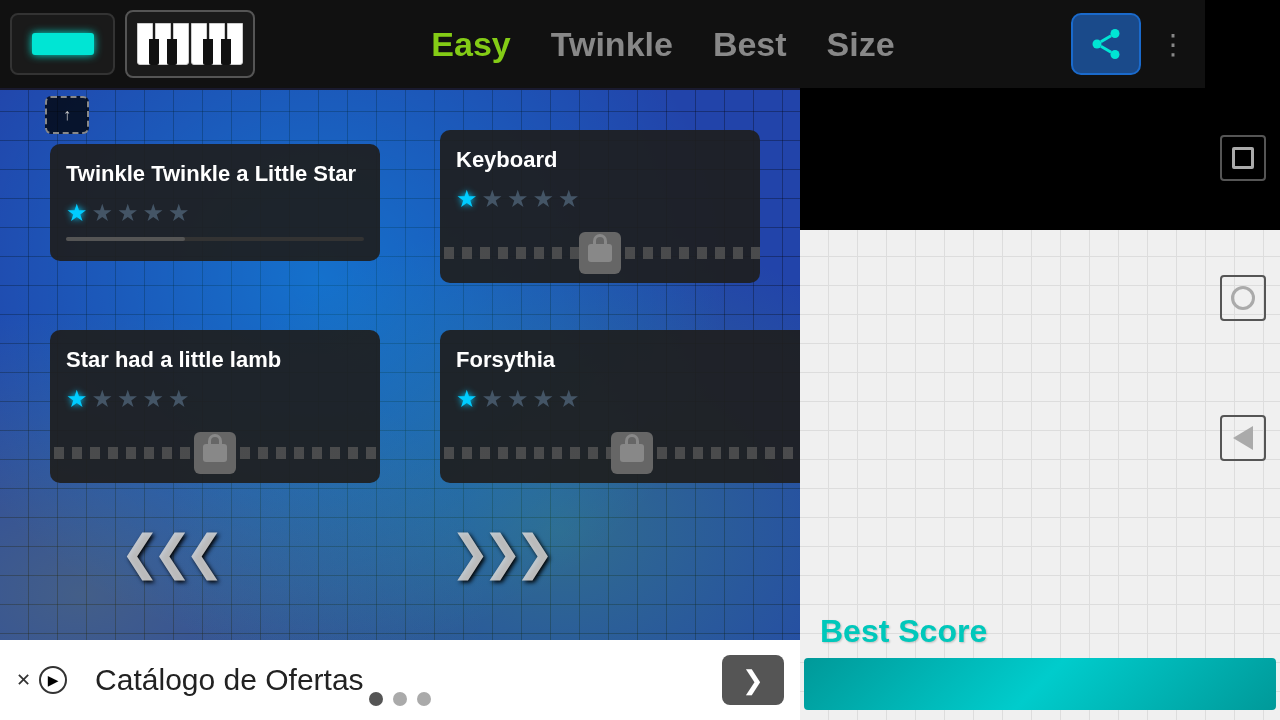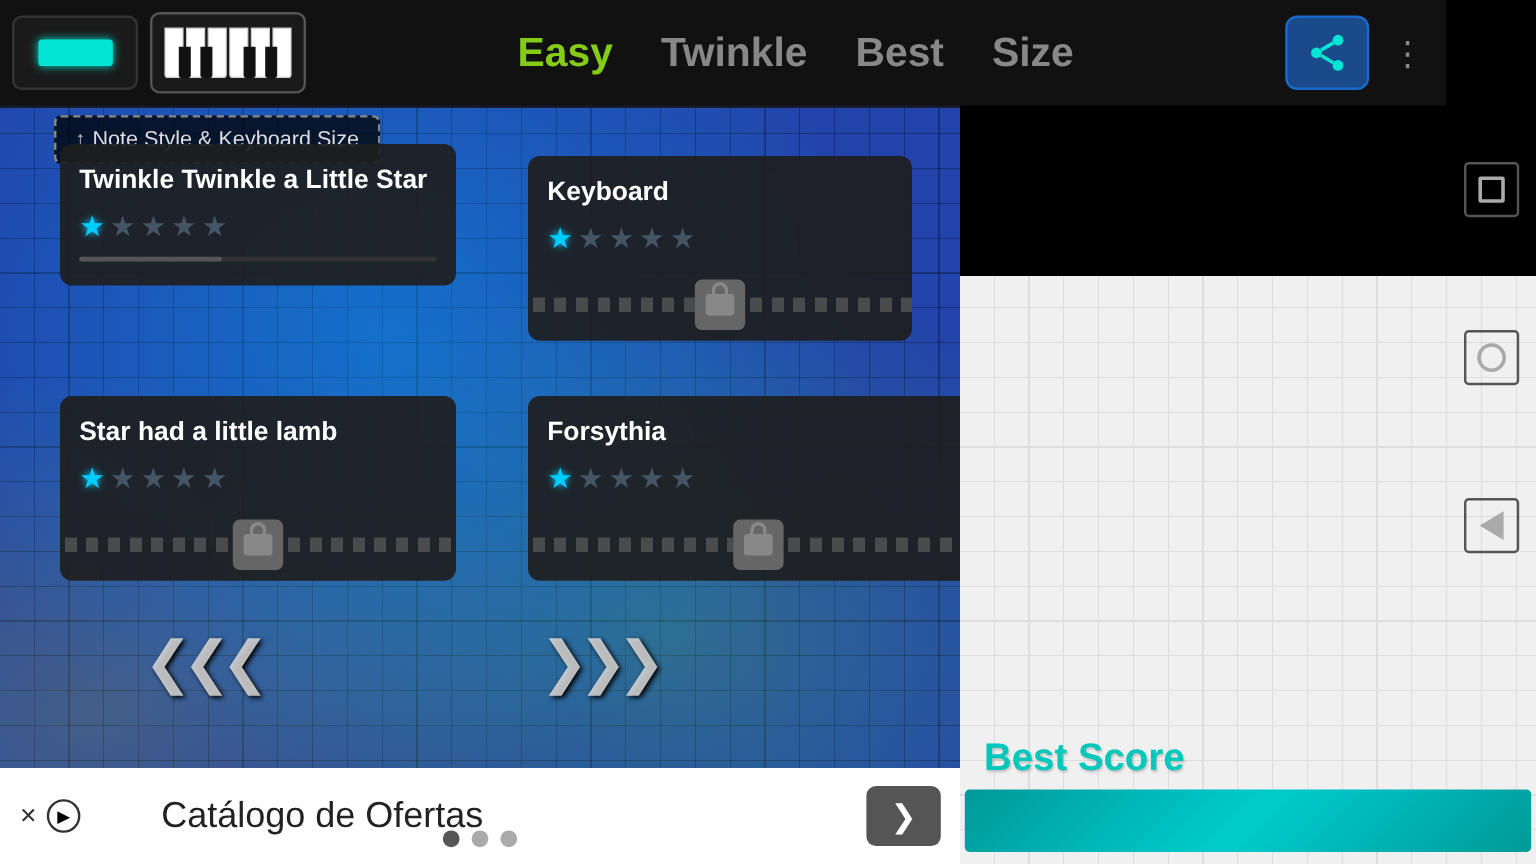--- a/index.html
+++ b/index.html
@@ -545,24 +545,23 @@
   </div>
 
   <div class="dots-btn">⋮</div>
 </div>
 
 <div id="game-area">
   <div id="mosaic-bg"></div>
 
   <div id="note-style-banner">
     <span class="arrow-up-icon">↑</span>
-    <span>Note Style &amp; Keyboard Size</span>
-  </div>
-
-  <div class="song-card" style="left:50px; top:120px; width:330px; padding-bottom:20px;">
+  </div>
+
+  <div class="song-card" style="left:50px; top:144px; width:330px; padding-bottom:20px;">
     <div class="song-title">Twinkle Twinkle a Little Star</div>
     <div class="stars-row">
       <span class="star filled">★</span>
       <span class="star empty">★</span>
       <span class="star empty">★</span>
       <span class="star empty">★</span>
       <span class="star empty">★</span>
     </div>
     <div class="progress-bar-bg">
       <div class="progress-bar-fill" style="width:40%;"></div>
@@ -644,21 +643,21 @@
 
   <div id="right-arrows">
     <div class="arrow-nav">❯❯❯</div>
   </div>
 
   <div id="ad-banner">
     <span id="ad-x-btn">✕</span>
     <div id="ad-close-icon">
       <span>▶</span>
     </div>
-    <span id="ad-text" style="margin-left:28px;text-align:center;">Catálogo de Ofertas</span>
+    <span id="ad-text" style="margin-left:28px;">Catálogo de Ofertas</span>
 
     <div id="ad-forward-btn">
       <span>❯</span>
     </div>
 
     <div class="ad-dots">
       <div class="ad-dot active"></div>
       <div class="ad-dot"></div>
       <div class="ad-dot"></div>
     </div>

